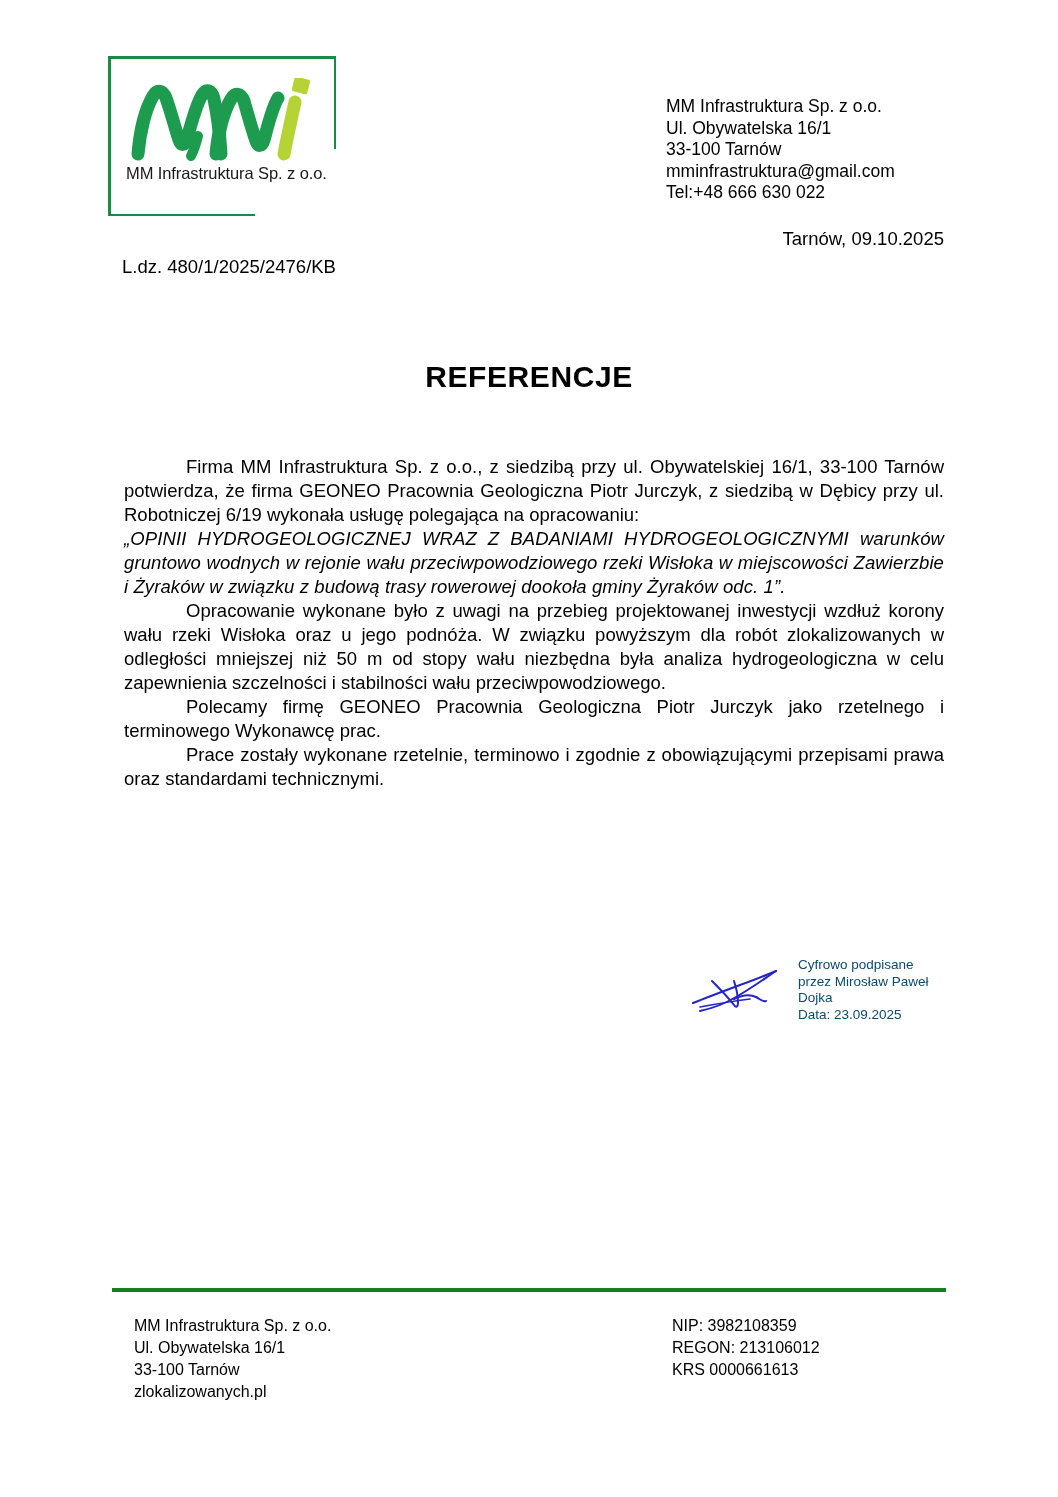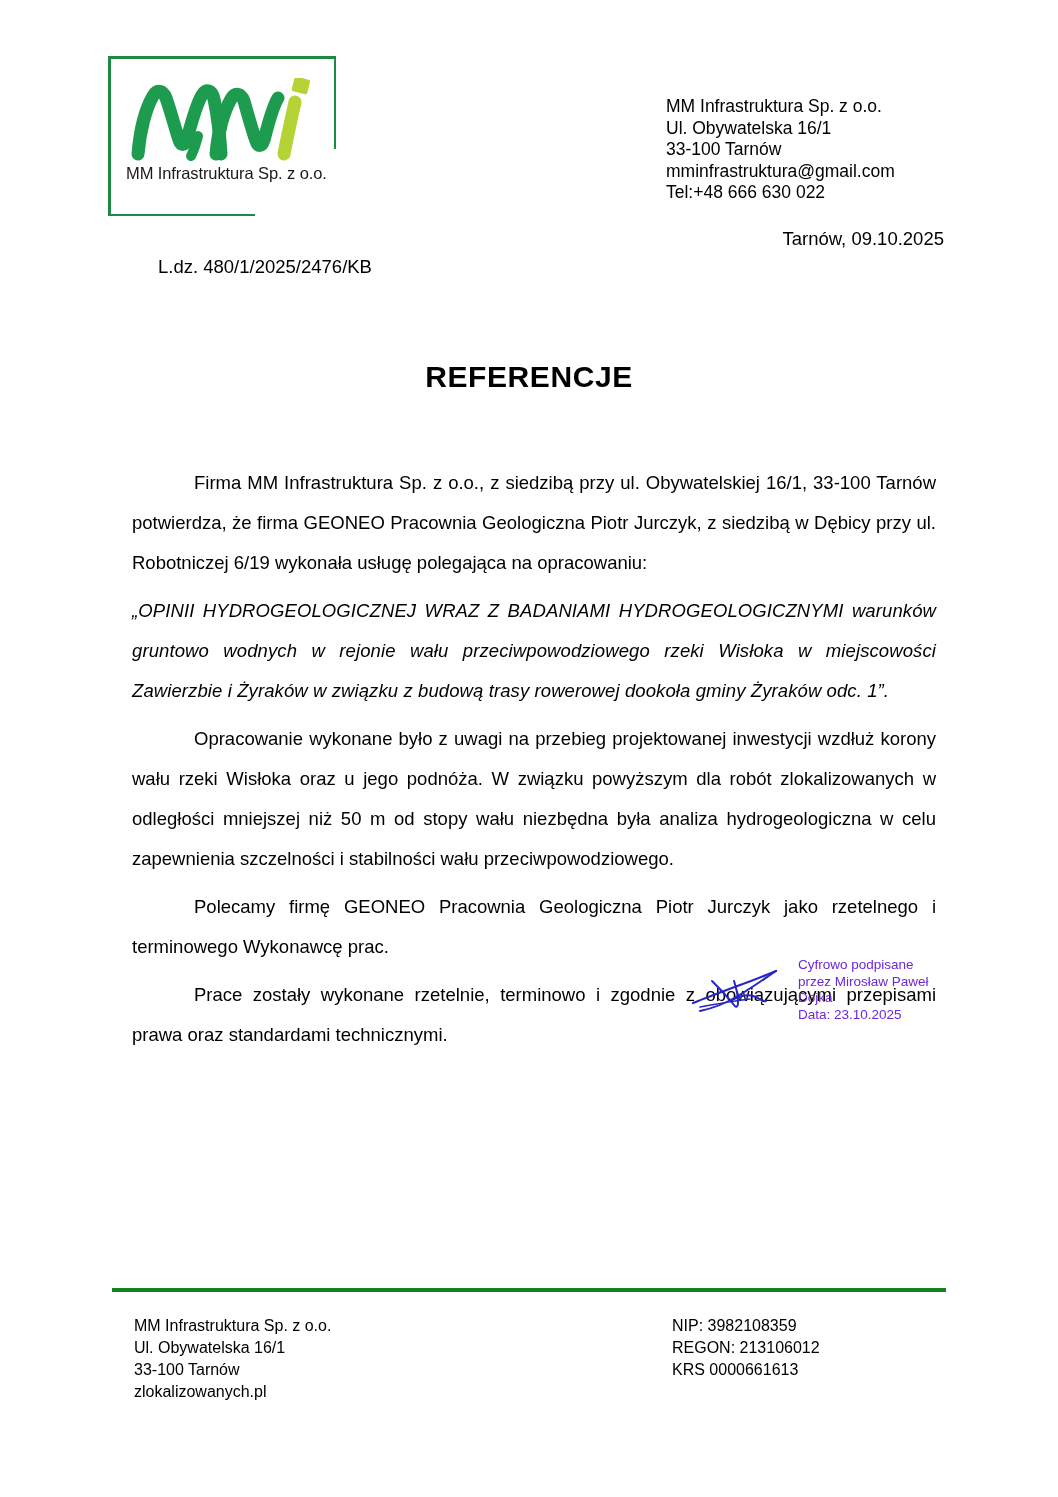--- a/index.html
+++ b/index.html
@@ -104,21 +104,20 @@
     top: 228px;
     width: 944px;
     text-align: right;
     font-size: 18.5px;
   }
   .refno-line {
     position: absolute;
     left: 122px;
     top: 256px;
     font-size: 18.5px;
-    margin-left: 36px;
   }
 
   
   .doc-title {
     position: absolute;
     left: 0;
     top: 360px;
     width: 1058px;
     text-align: center;
     font-size: 30px;
@@ -128,24 +127,24 @@
 
   
   .body-area {
     position: absolute;
     left: 124px;
     top: 455px;
     width: 820px;
   }
   .para {
     font-size: 18.5px;
-    line-height: 40px;
+    line-height: 24px;
     text-align: justify;
     text-justify: inter-word;
-    margin: 8px;
+    margin: 0;
     text-indent: 62px;
   }
   .para.quote {
     font-weight: normal;
     font-style: italic;
     text-indent: 0;
     letter-spacing: 0.1px;
   }
   .para + .para { margin-top: 0; }
 
@@ -163,21 +162,21 @@
     top: 8px;
     width: 108px;
     height: 56px;
   }
   .signature-text {
     position: absolute;
     left: 108px;
     top: 2px;
     font-size: 13.5px;
     line-height: 16.5px;
-    color: #6d28d9;
+    color: #0c4a6e;
     white-space: nowrap;
   }
 
   
   .footer-rule {
     position: absolute;
     left: 112px;
     top: 1288px;
     width: 834px;
     height: 4px;
@@ -256,21 +255,21 @@
       <path d="M3 40 C18 34, 34 28, 50 22 C62 18, 74 13, 86 8" fill="none" stroke="#2626c8" stroke-width="2.2" stroke-linecap="round"></path>
       <path d="M86 8 C74 16, 60 26, 46 34 C36 40, 24 45, 10 48" fill="none" stroke="#2626c8" stroke-width="2" stroke-linecap="round"></path>
       <path d="M22 18 C30 26, 38 34, 44 42 C46 45, 48 44, 48 40 C48 32, 46 24, 44 18" fill="none" stroke="#2626c8" stroke-width="2" stroke-linecap="round"></path>
       <path d="M44 36 C52 32, 60 31, 66 34 C70 36, 72 39, 76 38" fill="none" stroke="#2626c8" stroke-width="2" stroke-linecap="round"></path>
       <path d="M10 44 C26 41, 44 38, 60 36" fill="none" stroke="#2626c8" stroke-width="1.6" stroke-linecap="round"></path>
     </svg>
     <div class="signature-text">
       <div>Cyfrowo podpisane</div>
       <div>przez Mirosław Paweł</div>
       <div>Dojka</div>
-      <div>Data: 23.10.2025</div>
+      <div>Data: 23.09.2025</div>
     </div>
   </div>
 
   <div class="footer-rule"></div>
 
   <div class="footer-left">
     <div>MM Infrastruktura Sp. z o.o.</div>
     <div>Ul. Obywatelska 16/1</div>
     <div>33-100 Tarnów</div>
     <div>zlokalizowanych.pl</div>

